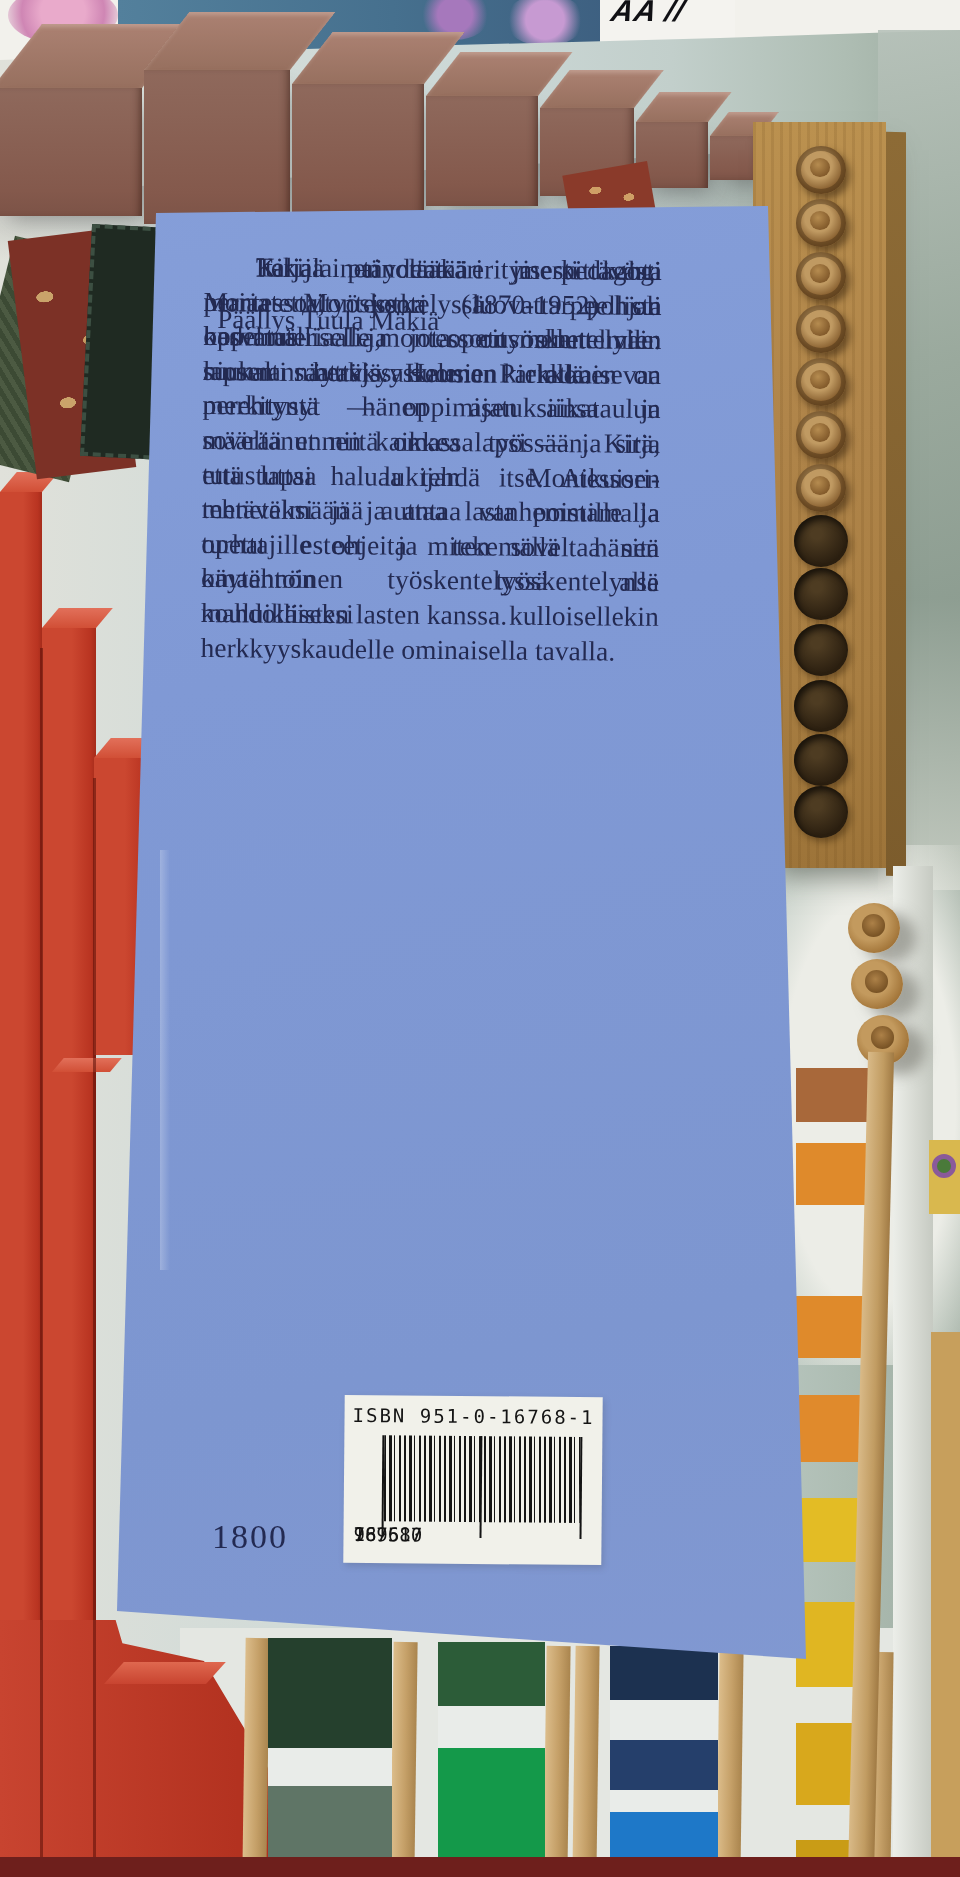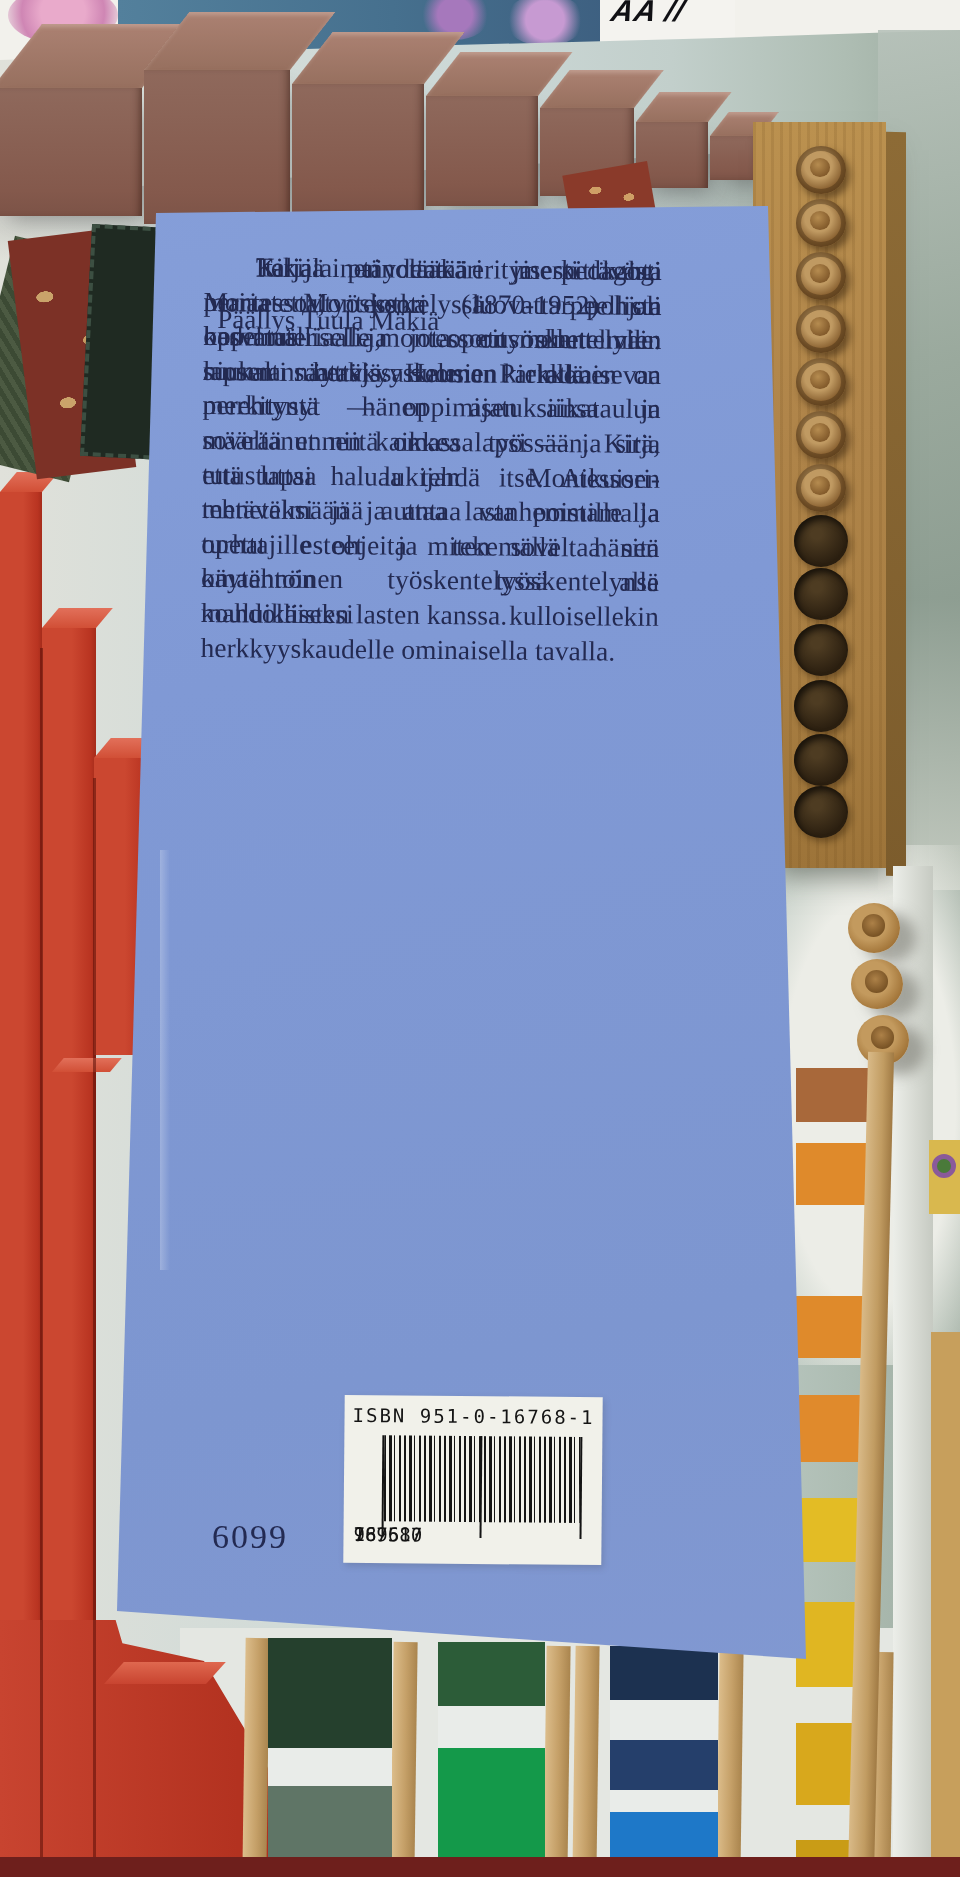--- a/index.html
+++ b/index.html
@@ -269,21 +269,21 @@
   <div class="panel">
     <div class="crease"></div>
 
     <div class="blurb">
       <p>Italialainen lääkäri ja pedagogi Maria Montessori (1870-1952) oli kasvatus- ja opetusmenetelmien suunnannäyttäjä. Helena Parkkonen on perehtynyt hänen ajatuksiinsa ja soveltanut niitä omassa työssään. Kirja tutustuttaa lukijan Montessori-menetelmään ja antaa vanhemmille ja opettajille ohjeita miten soveltaa sitä käytännön työskentelyssä alle kouluikäisten lasten kanssa.</p>
       <p>Tekijä painottaa erityisesti kahta periaatetta, jotka luovat pohjan hedelmälliselle montessorityöskentelylle: lapsen herkkyyskausien ratkaisevaa merkitystä — oppimisen aikataulun määrää ennen kaikkea lapsi — ja sitä, että lapsi haluaa tehdä itse. Aikuisen tehtäväksi jää auttaa lasta poistamalla turhat esteet ja tekemällä hänen omaehtoinen työskentelynsä mahdolliseksi kulloisellekin herkkyyskaudelle ominaisella tavalla.</p>
       <p>Kirja täydentää merkittävästi montessorityöskentelyssä tarpeellista oppimateriaalia, jota on ollut vain niukalti saatavissa suomen kielellä.</p>
       <span class="credit">Päällys Tuula Mäkiä</span>
     </div>
 
-    <div class="catalog-number">6099</div>
+    <div class="catalog-number">1800</div>
 
     <div class="isbn-label">
       <div class="isbn-text">ISBN 951-0-16768-1</div>
       <div class="bars"></div>
       <div class="guard" style="left:38px;"></div>
       <div class="guard" style="left:136px;"></div>
       <div class="guard" style="left:236px;"></div>
       <div class="ean-row">
         <span>9</span>
         <span>789510</span>

